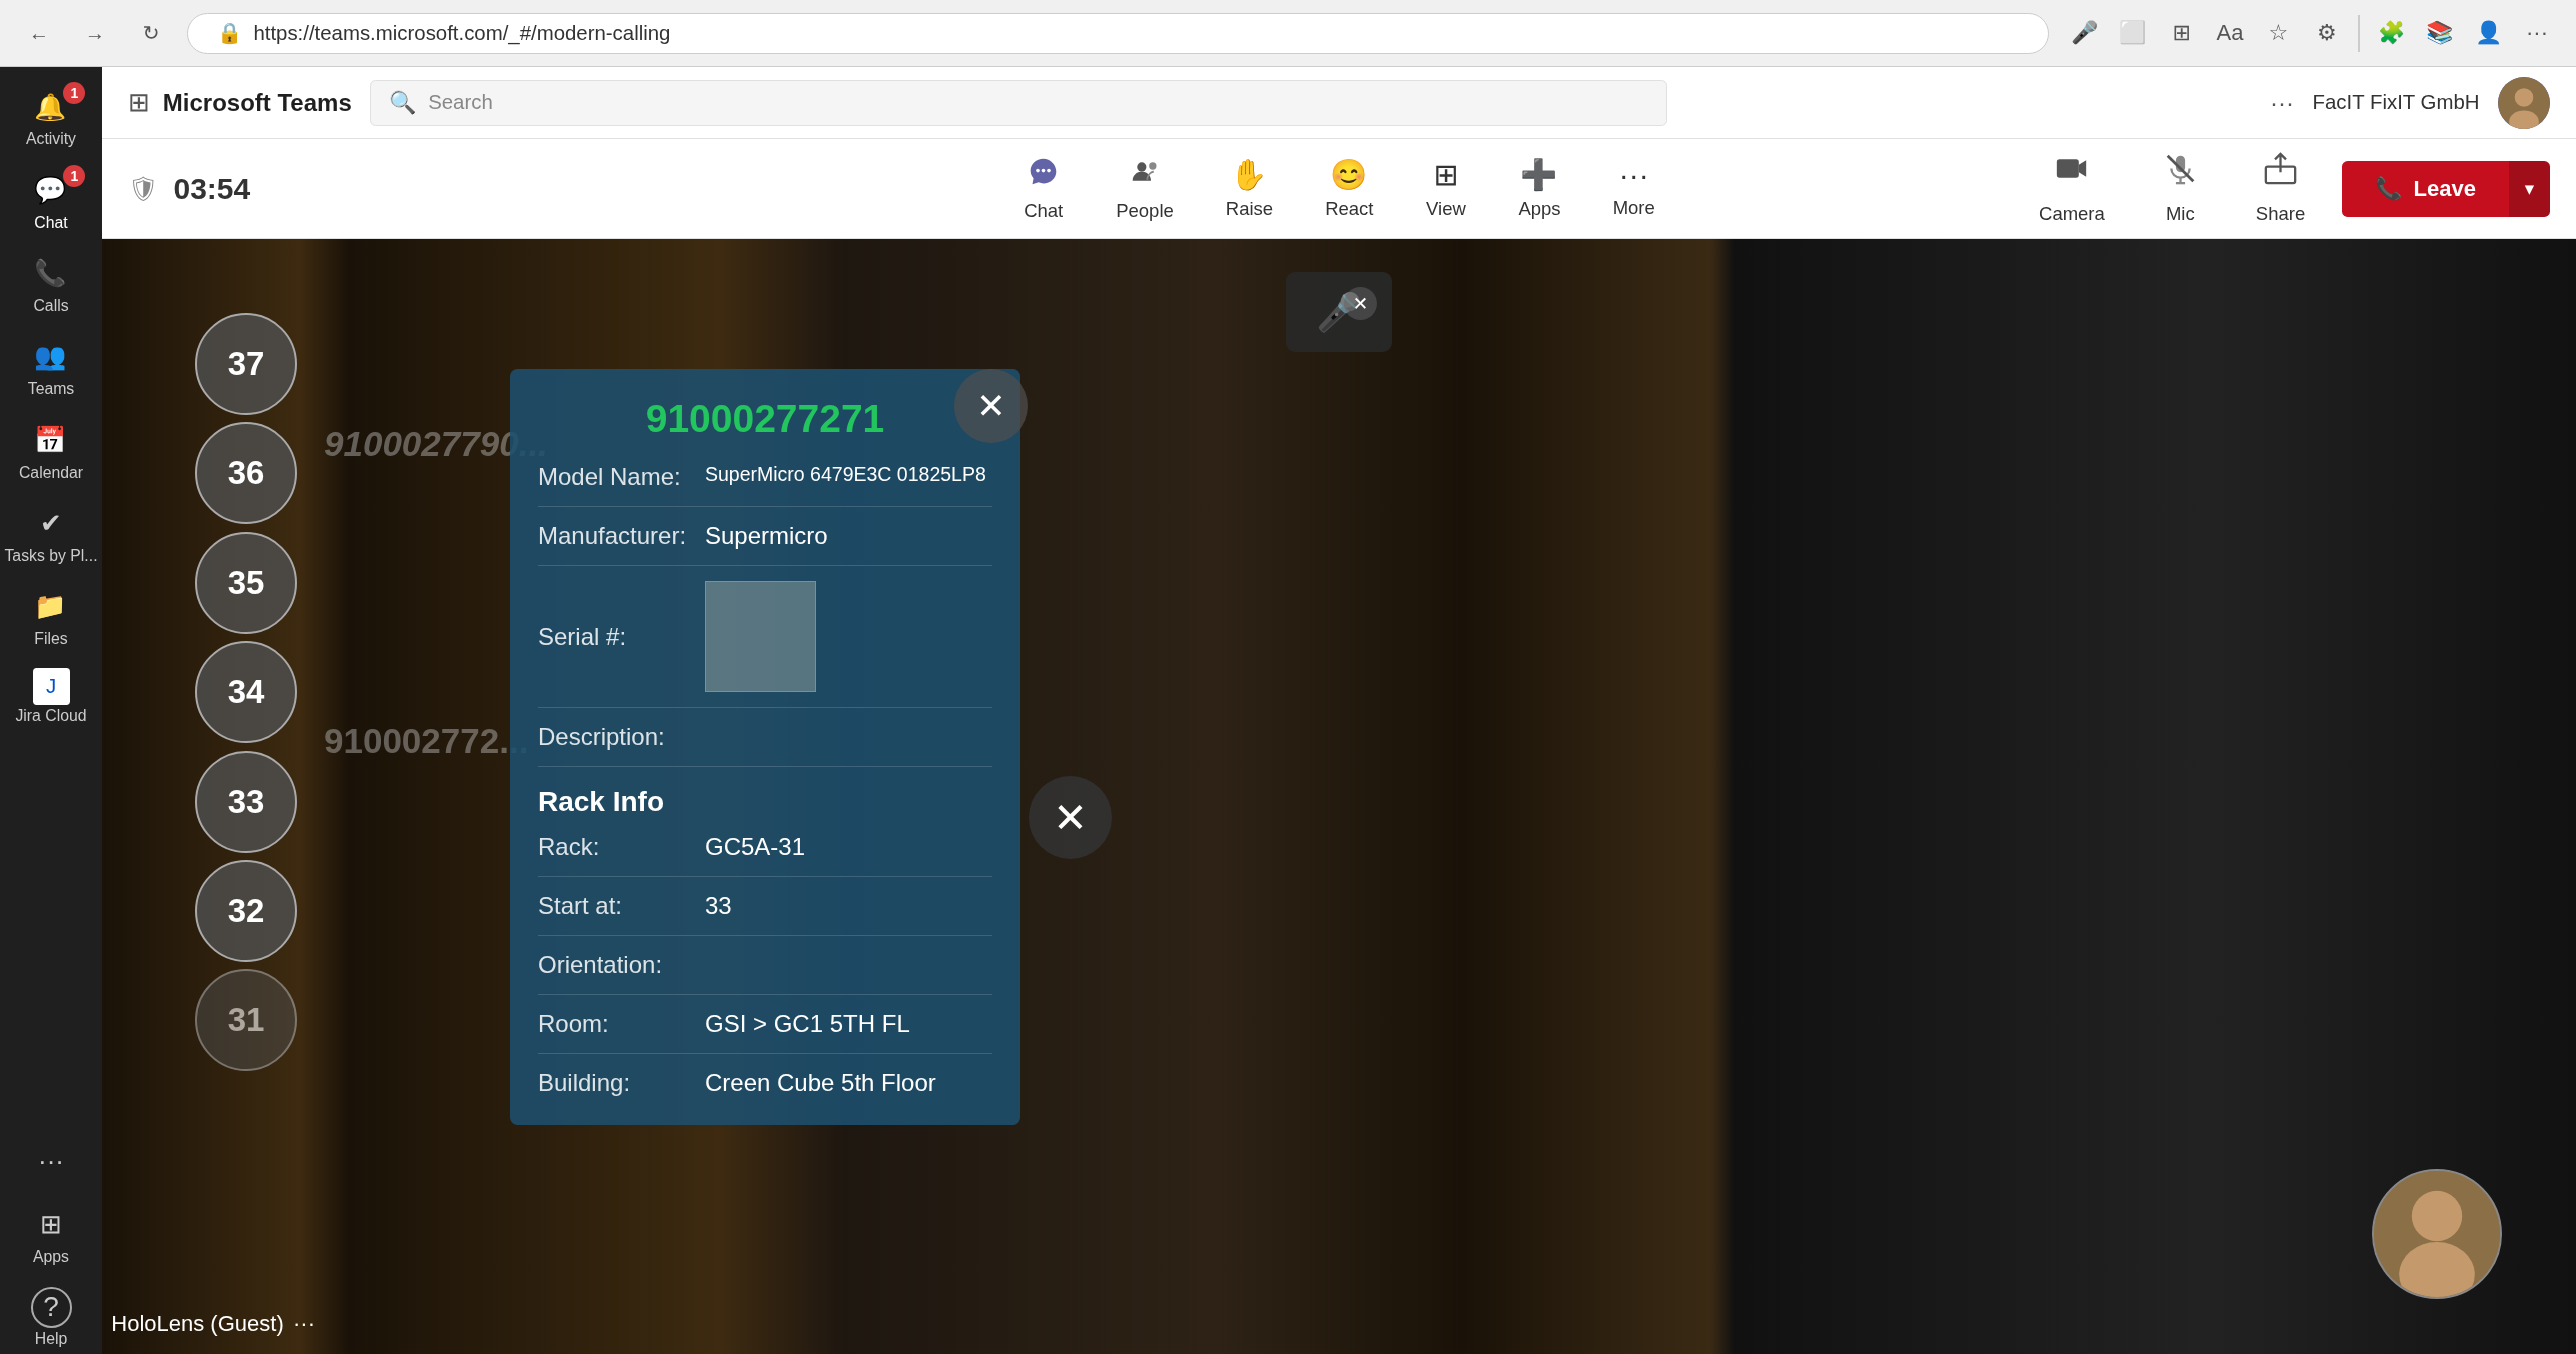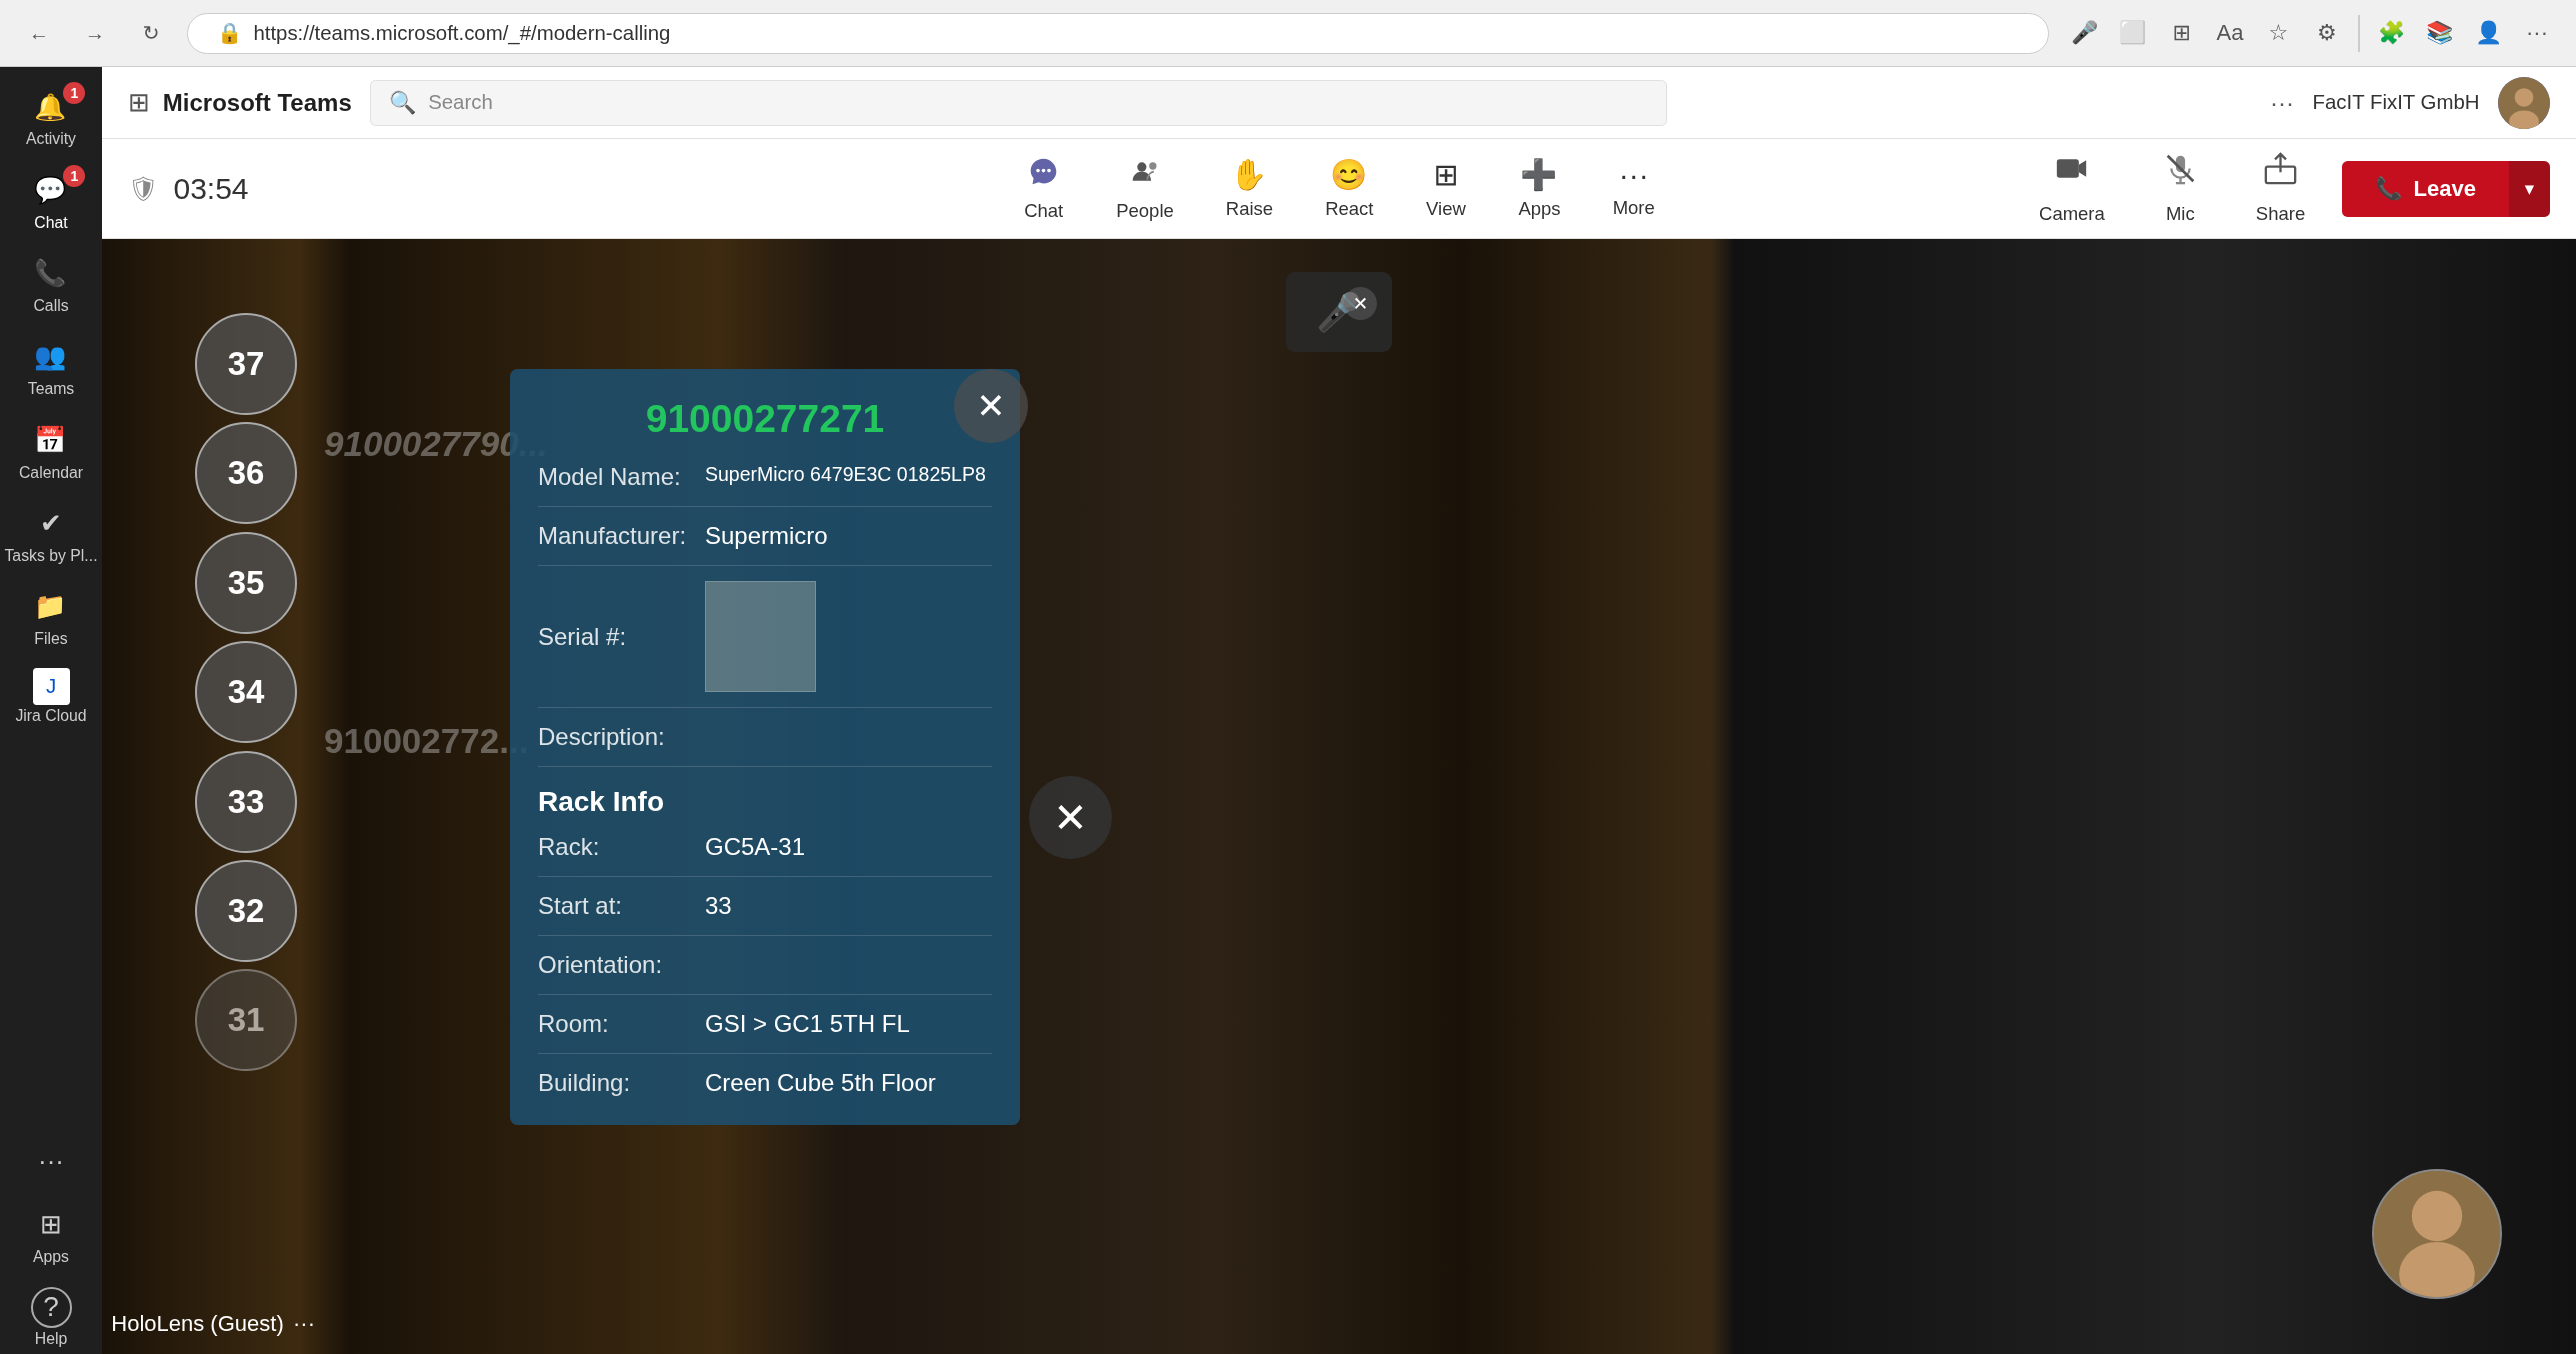--- a/index.html
+++ b/index.html
@@ -172,21 +172,21 @@
     
     .call-toolbar {
       height: 100px;
       background: white;
       display: flex;
       align-items: center;
       justify-content: center;
       gap: 0;
       border-bottom: 0.9px solid #e0e0e0;
     }
-    .call-timer { font-size: 30px; font-weight: 400; color: #333; }
+    .call-timer { font-size: 30px; font-weight: 700; color: #333; }
 
     .toolbar-wrapper {
       display: flex;
       align-items: center;
       justify-content: center;
       flex: 1;
       position: relative;
     }
     .toolbar-center {
       display: flex; align-items: center; gap: 0;

